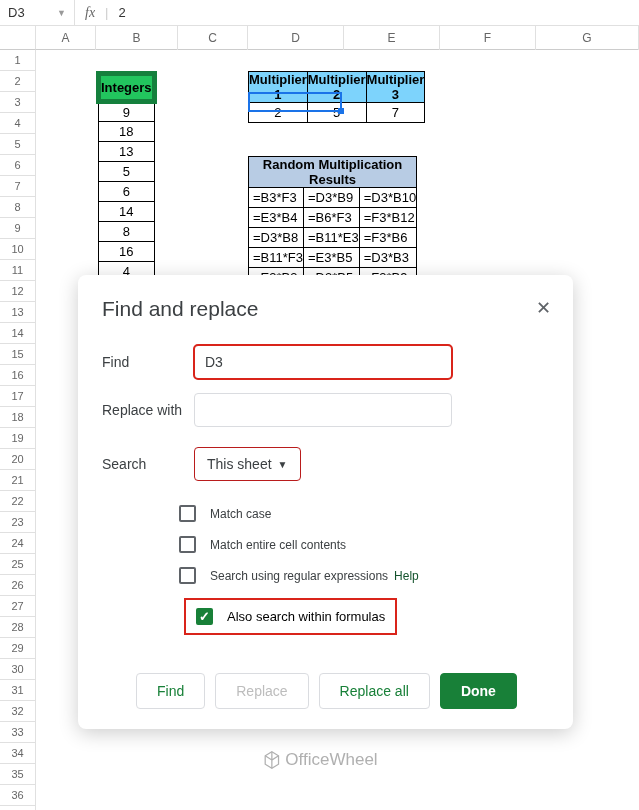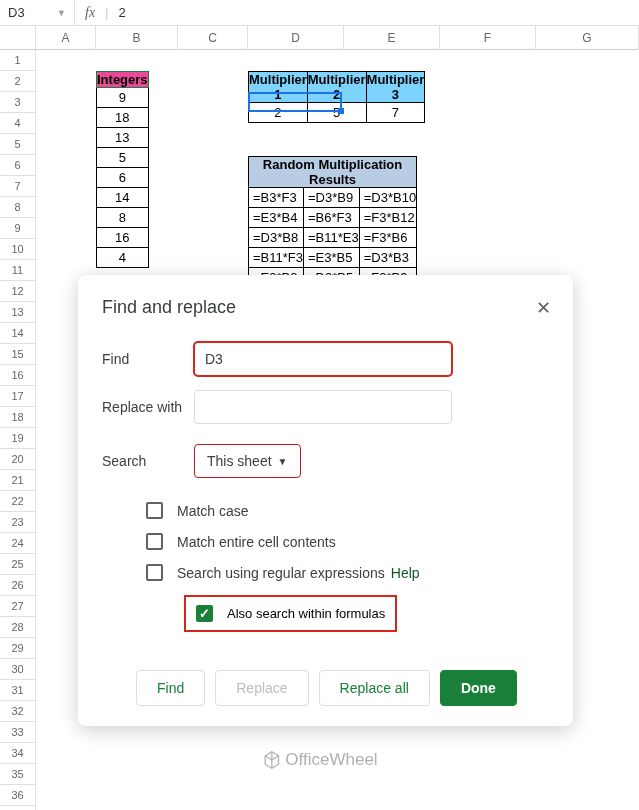--- a/index.html
+++ b/index.html
@@ -24,45 +24,45 @@
 .col-E { width: 96px; }
 .col-F { width: 96px; }
 .col-G { width: 103px; }
 .row-header { height: 21px; text-align: center; color: #666; font-size: 11px; line-height: 21px; border-bottom: 1px solid #e0e0e0; }
 
 .grid-body { position: relative; flex: 1; }
 
 .content-overlay { position: absolute; top: 0; left: 0; }
 
 .integers-table { position: absolute; top: 21px; left: 60px; border: 1px solid #000; border-collapse: collapse; }
-.integers-table th { background: #ec4899; font-weight: bold; width: 80px; height: 16px; border: 1px solid #15803d; font-size: 13px; }
+.integers-table th { background: #22c55e; font-weight: bold; width: 80px; height: 28px; border: 5px solid #15803d; font-size: 13px; }
 .integers-table td { width: 80px; height: 20px; text-align: center; border: 1px solid #000; font-size: 13px; }
 
 .multiplier-table { position: absolute; top: 21px; left: 212px; border-collapse: collapse; }
 .multiplier-table th { background: #7dd3fc; font-weight: bold; width: 94px; height: 20px; border: 1px solid #000; font-size: 13px; }
 .multiplier-table td { width: 94px; height: 20px; text-align: center; border: 1px solid #000; font-size: 13px; }
 
 .selected-cell { position: absolute; border: 2px solid #1a73e8; pointer-events: none; }
 .sel-handle { position: absolute; width: 6px; height: 6px; background: #1a73e8; bottom: -4px; right: -4px; }
 
 .results-table { position: absolute; top: 106px; left: 212px; border-collapse: collapse; }
 .results-table th { background: #b8cce4; font-weight: bold; height: 20px; border: 1px solid #000; font-size: 13px; text-align: center; }
 .results-table td { width: 96px; height: 20px; border: 1px solid #000; font-size: 13px; padding-left: 4px; text-align: left; }
 
 .dialog { position: absolute; top: 275px; left: 78px; width: 495px; background: #fff; border-radius: 8px; box-shadow: 0 4px 20px rgba(0,0,0,0.2); padding: 22px 24px 20px 24px; font-family: 'Google Sans', Arial, sans-serif; }
-.dialog-title { font-size: 18px; color: #3c4043; font-weight: 400; margin-bottom: 24px; }
+.dialog-title { font-size: 21px; color: #3c4043; font-weight: 400; margin-bottom: 24px; }
 .dialog-close { position: absolute; top: 22px; right: 22px; font-size: 18px; color: #5f6368; cursor: pointer; }
 .dialog-row { display: flex; align-items: center; margin-bottom: 14px; }
 .dialog-label { width: 92px; color: #3c4043; font-size: 14px; }
 .dialog-input-wrap { flex: 1; }
 .dialog-input { width: 258px; height: 34px; border: 1px solid #dadce0; border-radius: 4px; padding: 0 10px; font-size: 14px; color: #3c4043; }
 .highlight-red { outline: 2px solid #d9241a; outline-offset: -1px; }
 .dialog-dropdown { display: inline-flex; align-items: center; height: 34px; border: 1px solid #b91c1c; border-radius: 4px; padding: 0 12px; font-size: 14px; color: #3c4043; cursor: pointer; }
 .dialog-dropdown .arrow { margin-left: 6px; font-size: 10px; }
-.checkbox-row { display: flex; align-items: center; margin-left: 44px; margin-bottom: 14px; font-size: 14px; color: #3c4043; }
+.checkbox-row { display: flex; align-items: center; margin-left: 77px; margin-bottom: 14px; font-size: 12px; color: #3c4043; }
 .checkbox { width: 17px; height: 17px; border: 2px solid #5f6368; border-radius: 2px; margin-right: 14px; flex-shrink: 0; display: flex; align-items: center; justify-content: center; }
 .checkbox.checked { background: #188038; border-color: #188038; }
 .checkbox.checked::after { content: "✓"; color: #fff; font-size: 13px; font-weight: bold; }
 .help-link { color: #14532d; margin-left: 6px; text-decoration: none; }
 .checkbox-highlight { border: 2px solid #d9241a; padding: 8px 10px; margin-left: 82px; margin-bottom: 14px; display: inline-flex; align-items: center; }
 .checkbox-highlight .checkbox { margin-right: 14px; }
 .dialog-buttons { display: flex; gap: 10px; margin-top: 24px; margin-left: 34px; }
 .btn { height: 36px; padding: 0 20px; border-radius: 4px; font-size: 14px; font-weight: 500; cursor: pointer; display: inline-flex; align-items: center; justify-content: center; }
 .btn-outline { background: #fff; border: 1px solid #dadce0; color: #188038; }
 .btn-outline.disabled { color: #bdbdbd; }

